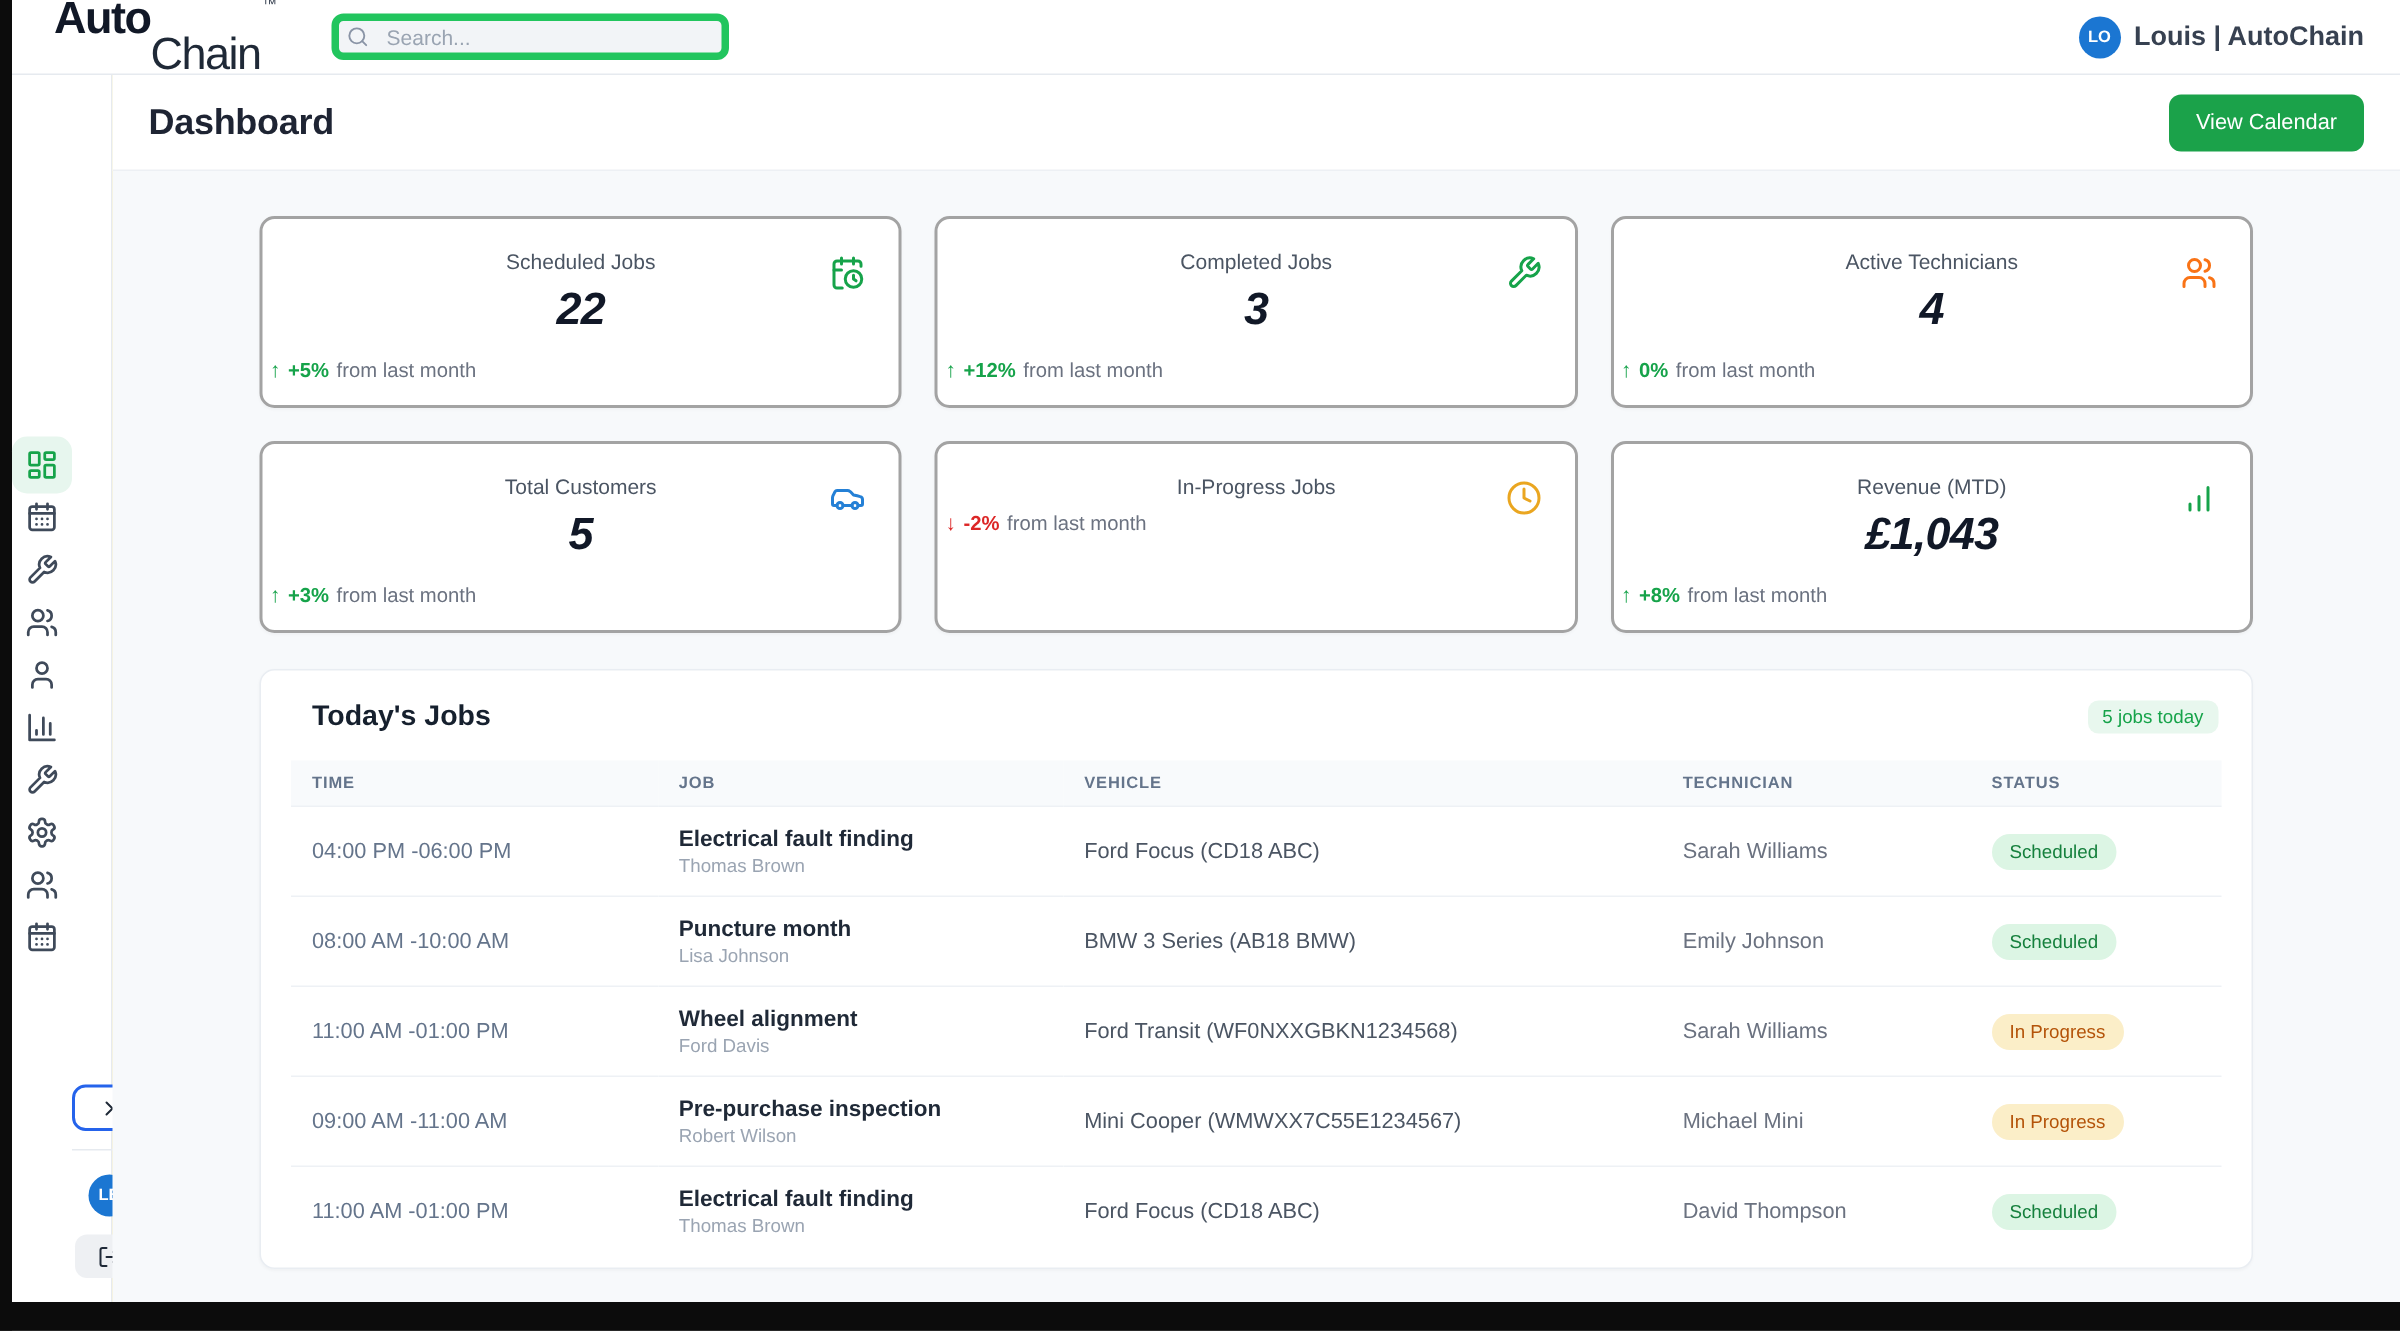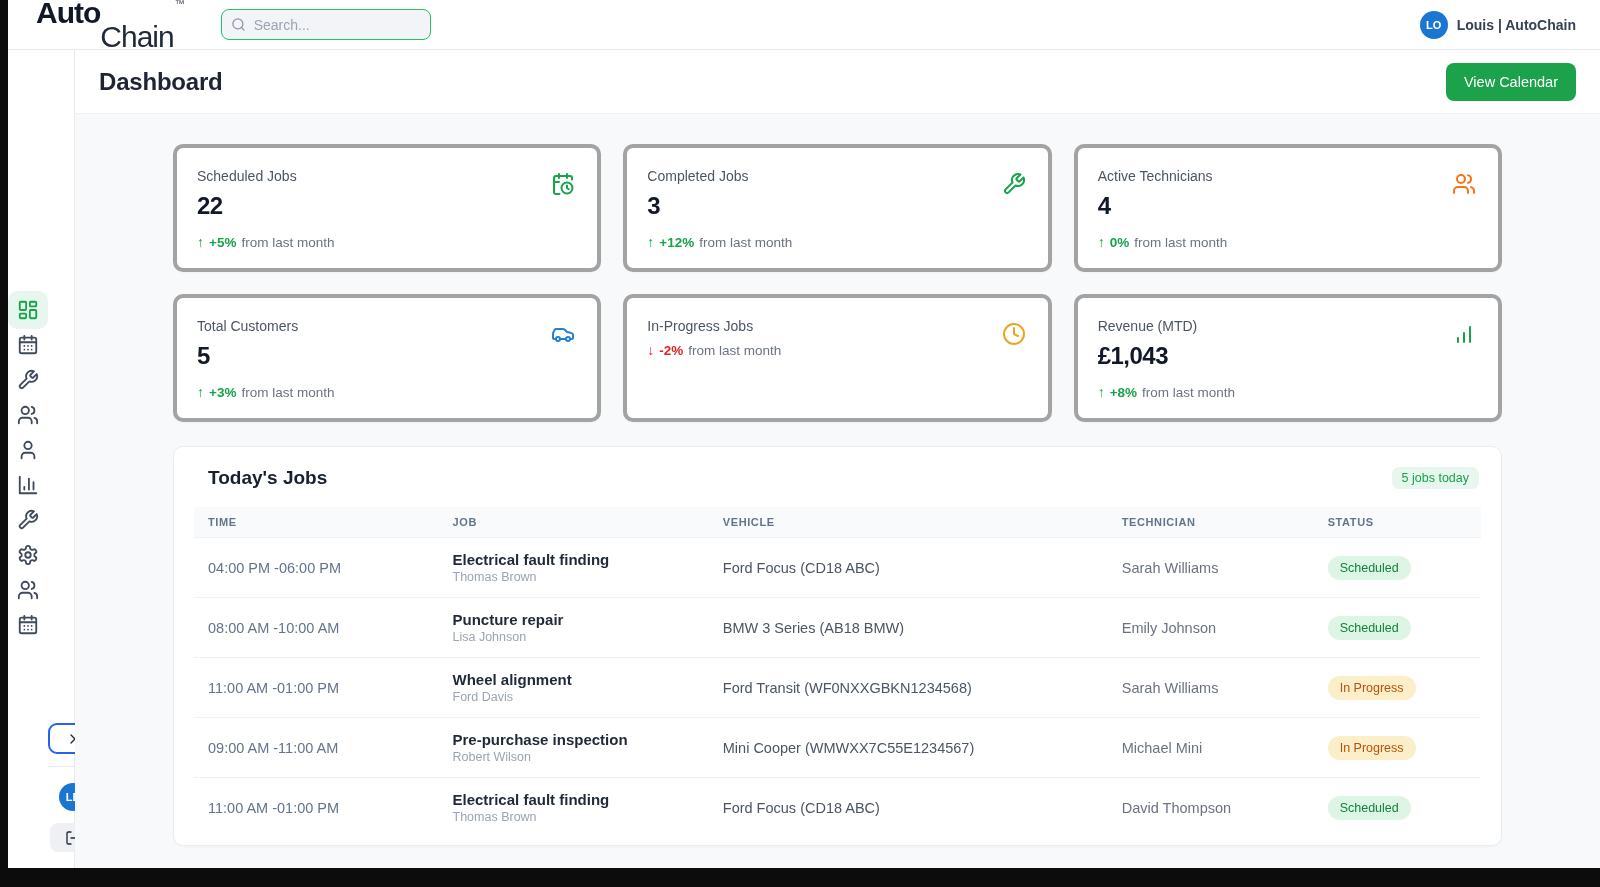--- a/index.html
+++ b/index.html
@@ -11,27 +11,27 @@
 
   
   .topbar { position:absolute; left:0; right:0; top:0; height:50px; background:#fff;
     border-bottom:1px solid #e6eaef; display:flex; align-items:center; padding:0 24px; z-index:5; }
   .logo { display:flex; align-items:flex-start; margin-left:4px; }
   .logo .bold { font-size:30px; font-weight:800; color:#111827; letter-spacing:-1px; }
   .logo .light { font-size:30px; font-weight:300; color:#1f2937; letter-spacing:-1px;margin-top:24px; }
   .logo .tm { font-size:10px; color:#374151; margin-top:2px; margin-left:1px; }
   .search-wrap { margin-left:36px; position:relative; }
   .search-wrap svg { position:absolute; left:10px; top:8px; width:15px; height:15px; stroke:#8a94a6; }
-  .search-input { width:210px; height:31px; background:#f2f4f7; border:1px solid #22c55e;
+  .search-input { width:265px; height:31px; background:#f2f4f7; border:5px solid #22c55e;
     border-radius:8px; padding:0 10px 0 32px; font-size:14px; color:#334155; outline:none; }
   .search-input::placeholder { color:#9aa4b2; }
   .topbar-right { margin-left:auto; display:flex; align-items:center; gap:9px; }
   .avatar { width:28px; height:28px; border-radius:50%; background:#1b76d2; color:#fff;
     font-size:11px; font-weight:700; display:flex; align-items:center; justify-content:center; }
-  .user-name { font-size:14px; color:#374151; font-weight:600; }
+  .user-name { font-size:18px; color:#374151; font-weight:600; }
 
   
   .sidebar { position:absolute; left:0; top:50px; bottom:0; width:67px; background:#fff;
     border-right:1px solid #e6eaef; display:flex; flex-direction:row; align-items:center; padding-top:14px; }
   .nav-item { width:40px; height:38px; border-radius:10px; display:flex; align-items:center;
     justify-content:center; margin-bottom:0; cursor:pointer; }
   .nav-item + .nav-item { margin-top:0; }
   .nav-list { display:flex; flex-direction:column; gap:0; }
   .nav-list .nav-item { margin-bottom:-3px; }
   .nav-item svg { width:22px; height:22px; stroke:#3f4a5a; }
@@ -52,24 +52,24 @@
   .main { position:absolute; left:67px; top:50px; right:0; bottom:0; background:#f7f9fb; overflow:hidden; }
   .page-header { height:64px; background:#fff; border-bottom:1px solid #edf0f4; display:flex;
     align-items:center; padding:0 24px; }
   .page-title { font-size:24px; font-weight:700; color:#1e2433; letter-spacing:-.2px; }
   .view-calendar-btn { margin-left:auto; background:#1ba24a; color:#fff; border:none; border-radius:8px;
     height:38px; padding:0 18px; font-size:14.5px; font-weight:500; cursor:pointer;
     font-family:"Liberation Sans", sans-serif; }
 
   .content { padding:30px 98px 0 98px; }
   .cards-grid { display:grid; grid-template-columns:repeat(3,1fr); gap:22px; margin-bottom:24px; }
-  .stat-card { background:#fff; border:4px solid #a3a3a3; border-radius:10px; padding:20px 20px;
-    height:128px; position:relative; box-shadow:0 1px 2px rgba(16,24,40,.03); }
+  .stat-card { background:#fff; border:2px solid #a3a3a3; border-radius:10px; padding:20px 5px;
+    height:128px; position:relative; box-shadow:0 1px 2px rgba(16,24,40,.03);text-align:center; }
   .stat-label { font-size:14px; color:#4b5563; margin-bottom:8px; }
-  .stat-value { font-size:24px; font-weight:800; color:#111827; letter-spacing:-.5px; margin-bottom:14px; }
+  .stat-value { font-size:30px; font-weight:800; color:#111827; letter-spacing:-.5px; margin-bottom:14px;font-style:italic; }
   .stat-trend { font-size:13.5px; display:flex; align-items:center; gap:5px; }
   .stat-trend .arrow { font-size:14px; }
   .stat-trend.up .arrow, .stat-trend.up .pct { color:#16a34a; font-weight:600; }
   .stat-trend.down .arrow, .stat-trend.down .pct { color:#dc2626; font-weight:600; }
   .stat-trend .caption { color:#6b7280; }
   .stat-icon { position:absolute; right:22px; top:24px; }
   .stat-icon svg { width:24px; height:24px; }
   .stat-icon.green svg { stroke:#16a34a; }
   .stat-icon.orange svg { stroke:#f97316; }
   .stat-icon.blue svg { stroke:#2480d6; }
@@ -368,21 +368,21 @@
                   <div class="cell-job-title">Electrical fault finding</div>
                   <div class="cell-job-customer">Thomas Brown</div>
                 </td>
               <td class="cell-vehicle">Ford Focus (CD18 ABC)</td>
               <td class="cell-tech">Sarah Williams</td>
               <td><span class="badge scheduled">Scheduled</span></td>
             </tr>
             <tr>
               <td class="cell-time">08:00 AM -10:00 AM</td>
               <td>
-                  <div class="cell-job-title">Puncture repair</div>
+                  <div class="cell-job-title">Puncture month</div>
                   <div class="cell-job-customer">Lisa Johnson</div>
                 </td>
               <td class="cell-vehicle">BMW 3 Series (AB18 BMW)</td>
               <td class="cell-tech">Emily Johnson</td>
               <td><span class="badge scheduled">Scheduled</span></td>
             </tr>
             <tr>
               <td class="cell-time">11:00 AM -01:00 PM</td>
               <td>
                   <div class="cell-job-title">Wheel alignment</div>

